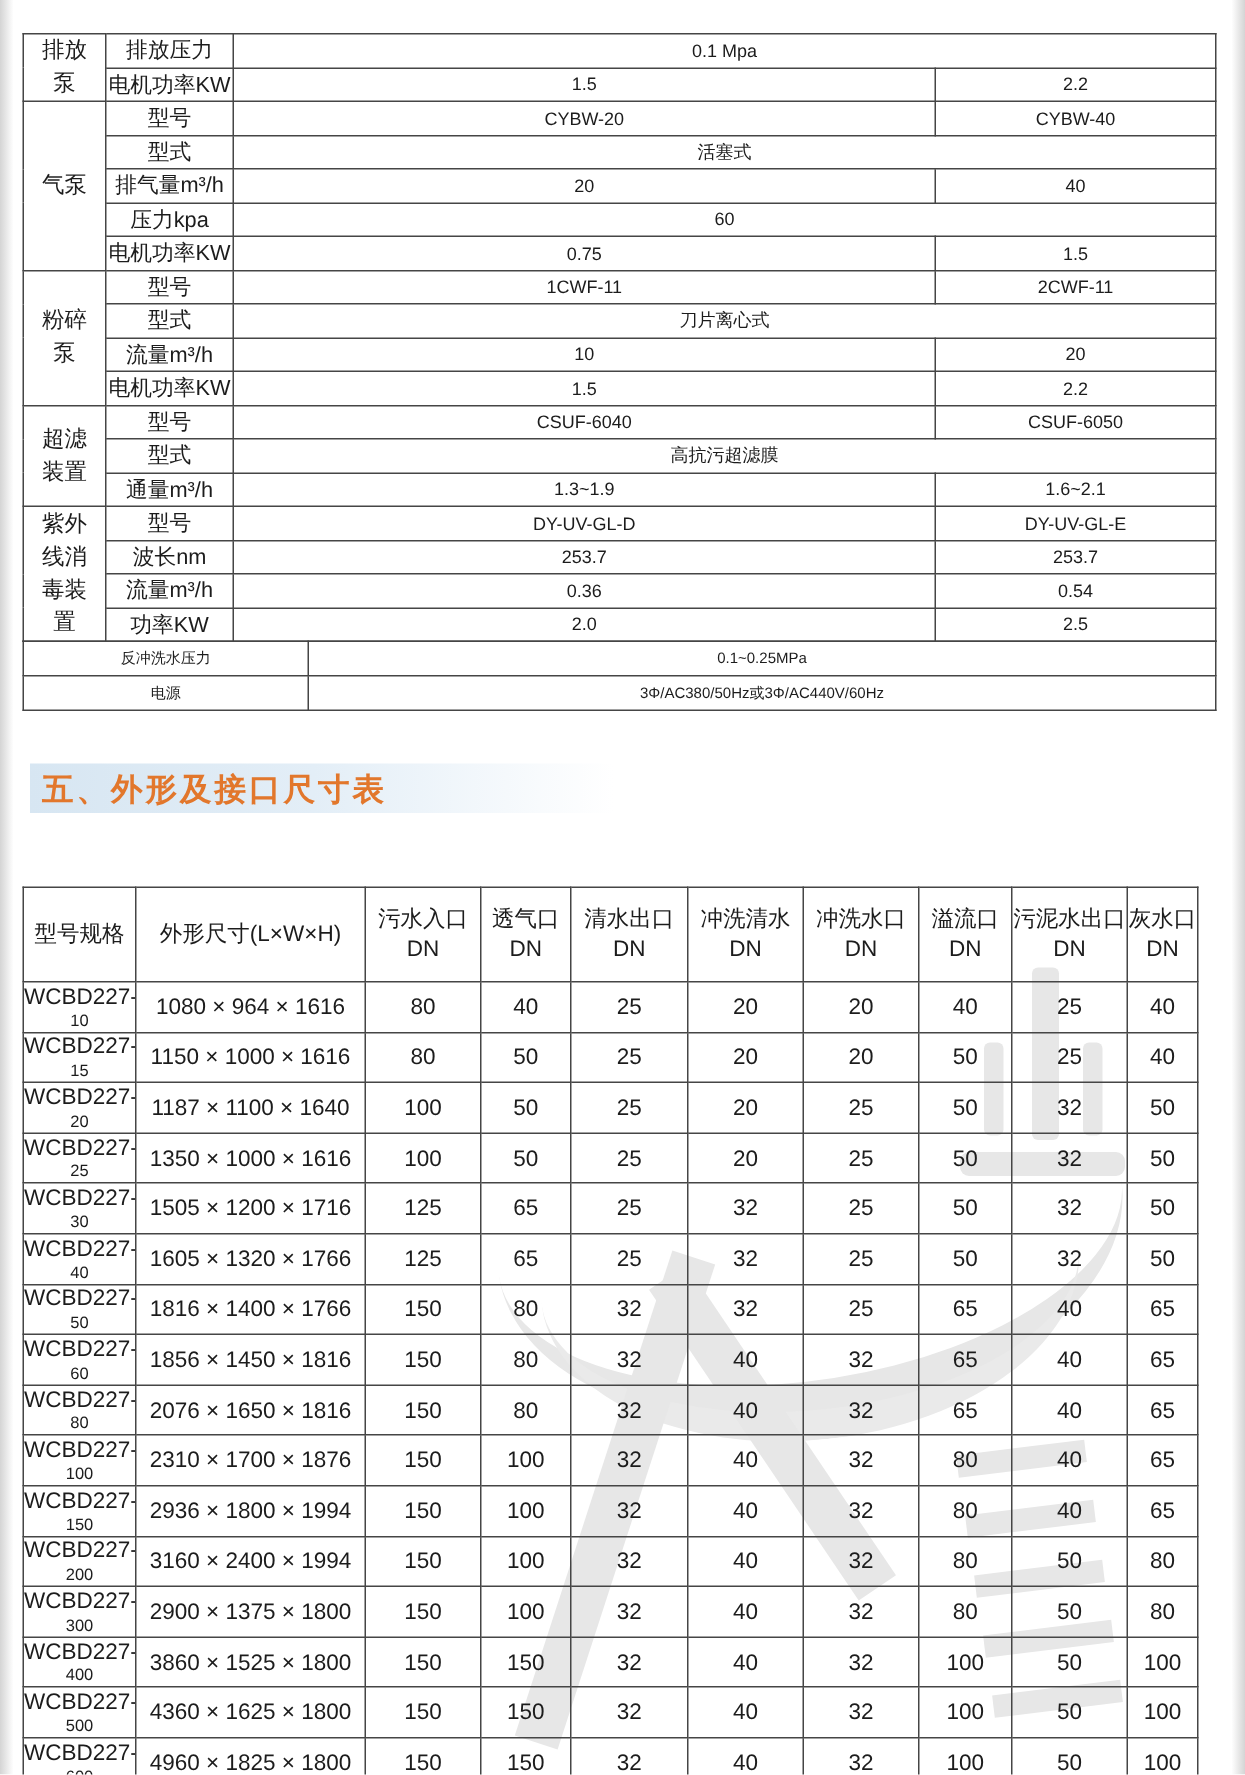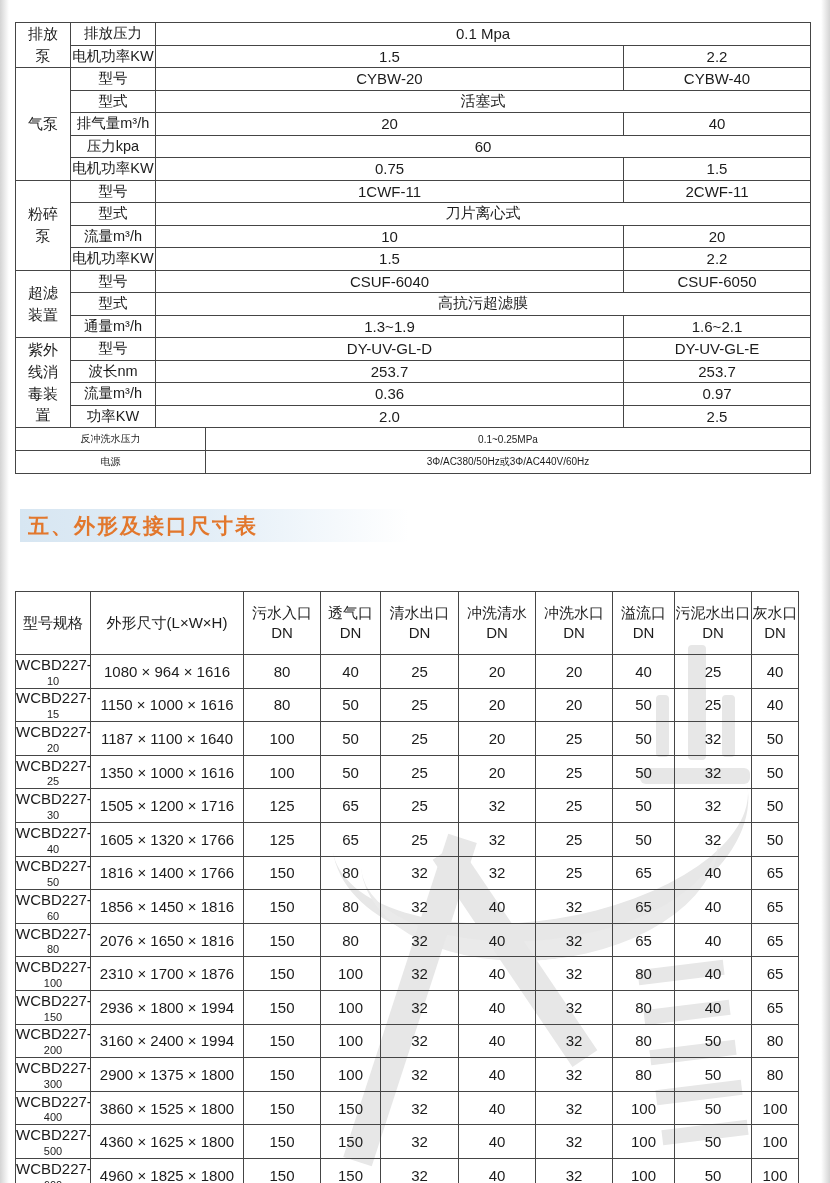--- a/index.html
+++ b/index.html
@@ -35,21 +35,21 @@
   .wm .s4{left:656px;top:1085px;width:86px;height:15px;transform:rotate(-7deg);}
   .wm .s5{left:662px;top:1125px;width:86px;height:15px;transform:rotate(-7deg);}
 
   table{border-collapse:collapse;table-layout:fixed;background:transparent;position:relative;z-index:1;}
   td,th{border:1px solid #454545;text-align:center;vertical-align:middle;
     padding:0;overflow:hidden;}
 
   
   .spec{position:absolute;left:15px;top:22px;width:795px;padding-left:32px;}
   .spec tr{height:22.5px;}
-  .spec td{font-size:15px;}
+  .spec td{font-size:12px;}
   .spec td.g{font-size:15px;line-height:1.45;padding:0 10px;}
   .spec td.l{font-size:14.5px;margin-top:32px;}
   .specfoot{position:absolute;left:15px;top:427px;width:795px;}
   .specfoot tr{height:23px;}
   .specfoot td{font-size:10px;}
 
   
   .heading{
     position:absolute;left:20px;top:509px;width:540px;height:33px;z-index:1;
     display:flex;align-items:center;padding-left:8px;box-sizing:border-box;
@@ -171,21 +171,21 @@
         <td class="v">DY-UV-GL-E</td>
       </tr>
       <tr>
         <td class="l">波长nm</td>
         <td class="v">253.7</td>
         <td class="v">253.7</td>
       </tr>
       <tr>
         <td class="l">流量m³/h</td>
         <td class="v">0.36</td>
-        <td class="v">0.97</td>
+        <td class="v">0.54</td>
       </tr>
       <tr>
         <td class="l">功率KW</td>
         <td class="v">2.0</td>
         <td class="v">2.5</td>
       </tr>
     </tbody>
 </table>
 
 <table class="specfoot">

